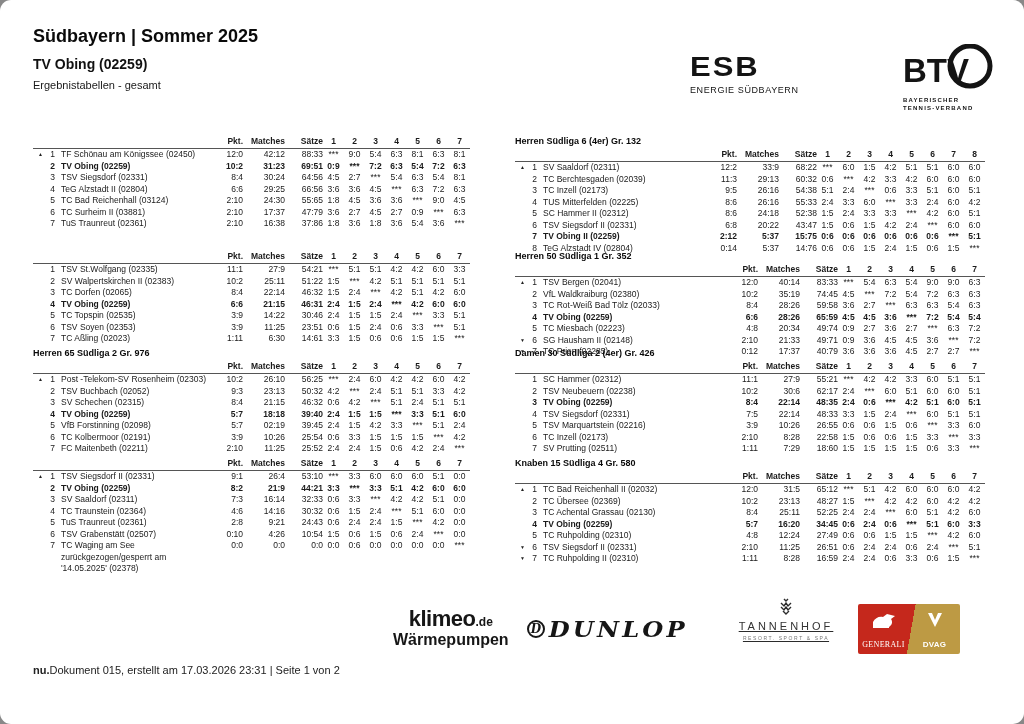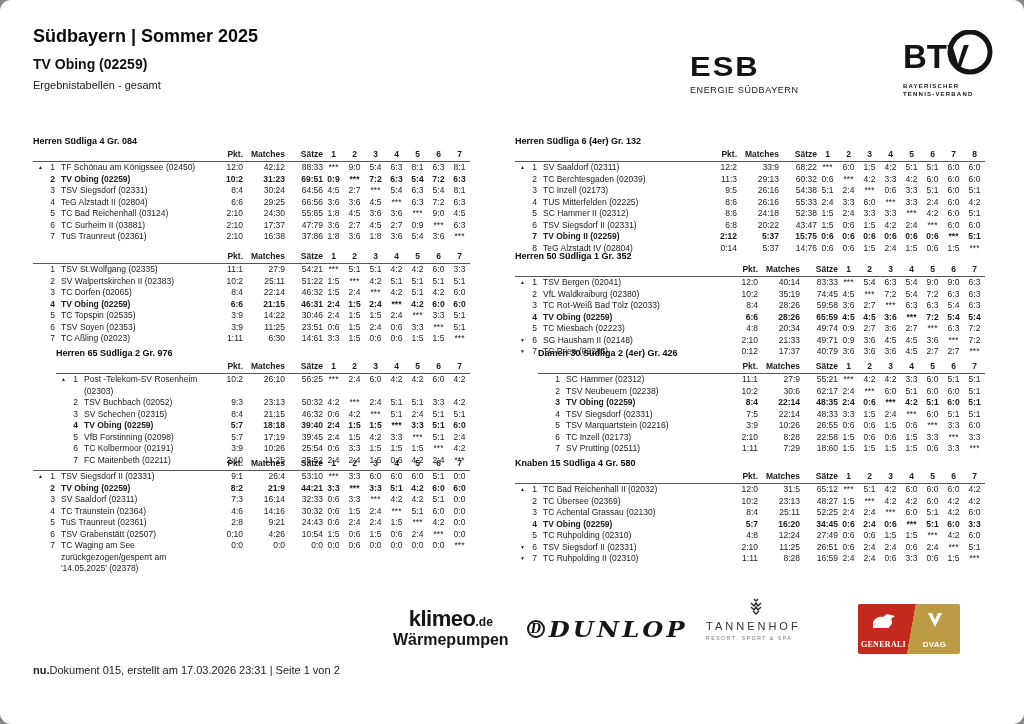--- a/index.html
+++ b/index.html
@@ -13,32 +13,32 @@
   
   .hdr { position:absolute; left:33px; top:26px; }
   .hdr h1 { font-size:18px; font-weight:bold; color:#0a0a0a; }
   .hdr h2 { font-size:14px; font-weight:bold; margin-top:9px; }
   .hdr p  { font-size:11px; margin-top:7px; color:#1a1a1a; }
 
   
   .esb { position:absolute; left:690px; top:52px; width:110px; text-align:left; }
   .esb .esb-word { font-size:31px; font-weight:900; letter-spacing:2px; line-height:30px; transform:scaleY(.92); color:#141414;}
   .esb .esb-tag  { font-size:9px; letter-spacing:.6px; margin-top:3px; color:#141414; white-space:nowrap;}
-  .btv { position:absolute; left:903px; top:30px; width:95px; }
+  .btv { position:absolute; left:903px; top:44px; width:95px; }
   .btv svg { display:block; }
   .btv .btv-sub { font-size:6px; font-weight:bold; letter-spacing:1.2px; line-height:8px; color:#141414; }
 
   
   .col { position:absolute; top:0; height:600px; }
   .col-left  { left:33px;  width:437px; }
   .col-right { left:515px; width:470px; }
   .tbl { position:absolute; left:0; right:0; }
   .col .tbl:nth-child(1) { top:136px; }
   .col .tbl:nth-child(2) { top:251px; }
-  .col .tbl:nth-child(3) { top:348px;margin-left:23px; }
+  .col .tbl:nth-child(3) { top:348px; }
   .col .tbl:nth-child(4) { top:458px; }
   .tbl h3 { font-size:9px; font-weight:bold; margin-bottom:3px; color:#0a0a0a; }
   .tbl table { width:100%; border-collapse:collapse; table-layout:fixed; font-size:8.5px; color:#1a1a1a; }
   .tbl th { font-weight:bold; border-bottom:1px solid #555; padding:0 0 2px 0; line-height:10px; }
   .tbl td { padding:0; line-height:11.5px; vertical-align:top; }
   .tbl .c-marker { text-align:right; font-size:5px; color:#222; }
   .tbl .c-rank   { text-align:right; padding-right:1px; }
   .tbl .c-team   { text-align:left; padding-left:5px; overflow-wrap:break-word; }
   .tbl .num { text-align:right; }
   .tbl .res { text-align:center; }
@@ -52,30 +52,30 @@
   .klimeo { left:393px; top:608px; text-align:center; }
   .klimeo .k-name { font-size:22px; font-weight:900; letter-spacing:-.5px; line-height:22px;}
   .klimeo .k-tld  { font-size:12px; font-weight:900; }
   .klimeo .k-tag  { font-size:16px; font-weight:bold; margin-top:1px; }
   .dunlop { left:527px; top:615px; display:flex; align-items:center; gap:7px; }
   .dunlop .d-badge { width:18px; height:18px; border:2px solid #161616; border-radius:50%;
      font-family:"DejaVu Serif", serif; font-style:italic; font-weight:bold; font-size:12px;
      display:flex; align-items:center; justify-content:center; }
   .dunlop .d-word { font-family:"DejaVu Serif", serif; font-style:italic; font-weight:900;
      font-size:23px; letter-spacing:3px; transform:scaleX(1.05); }
-  .tann { left:706px; top:597px; width:100px; color:#2b2b2b; }
+  .tann { left:736px; top:597px; width:100px; text-align:center; color:#2b2b2b;text-decoration:underline; }
   .tann svg { display:block; margin:0 auto 3px auto; }
   .tann .t-name { font-size:11px; letter-spacing:3px; color:#333; }
   .tann .t-tag  { font-size:5px; letter-spacing:1.6px; margin-top:3px; color:#777; }
   .gd { left:858px; top:604px; width:102px; height:50px; border-radius:2px; overflow:hidden; position:absolute; }
   .gd .g-half { position:absolute; top:0; bottom:0; width:50%; color:#fff; text-align:center; }
   .gd .g-left { left:0; }
   .gd .g-right{ right:0; }
   .gd .g-name { position:absolute; bottom:5px; left:0; right:0; font-size:8px; font-weight:bold; letter-spacing:.3px; }
-  .gd .g-left .g-name { font-family:"Liberation Serif", serif; font-weight:bold; font-size:8px; }
+  .gd .g-left .g-name { font-family:"Liberation Serif", serif; font-weight:normal; font-size:8px; }
   .gd svg { display:block; margin:6px auto 0 auto; }
 
   
   .footer { position:absolute; left:33px; top:664px; font-size:11px; color:#222; }
   .footer .f-prefix { font-weight:bold; }
 </style>
 </head>
 <body>
 
 <div class="page">
@@ -95,21 +95,20 @@
     <svg width="95" height="52" viewBox="0 0 95 52">
       <circle cx="67" cy="22" r="20" fill="none" stroke="#141414" stroke-width="5"></circle>
       <text x="0" y="38" font-size="33" font-weight="bold" fill="#141414">BTV</text>
     </svg>
     <div class="btv-sub">BAYERISCHER</div>
     <div class="btv-sub">TENNIS-VERBAND</div>
   </div>
 
   <div class="col col-left" id="col-left">
       <div class="tbl">
-        <h3>Herren Südliga 4 Gr. 084</h3>
         <table>
           <colgroup>
             <col style="width: 10px;">
             <col style="width: 13px;">
             <col>
             <col style="width: 34px;">
             <col style="width: 42px;">
             <col style="width: 38px;">
             <col style="width: 21px;">
             <col style="width: 21px;">
@@ -476,21 +475,21 @@
               <td class="res">***</td>
               <td class="res">3:3</td>
               <td class="res">5:1</td>
               <td class="res">6:0</td>
             </tr>
             <tr>
               <td class="c-marker"></td>
               <td class="c-rank">5</td>
               <td class="c-team">VfB Forstinning (02098)</td>
               <td class="num">5:7</td>
-              <td class="num">17:19</td>
+              <td class="num">02:19</td>
               <td class="num">39:45</td>
               <td class="res">2:4</td>
               <td class="res">1:5</td>
               <td class="res">4:2</td>
               <td class="res">3:3</td>
               <td class="res">***</td>
               <td class="res">5:1</td>
               <td class="res">2:4</td>
             </tr>
             <tr>

